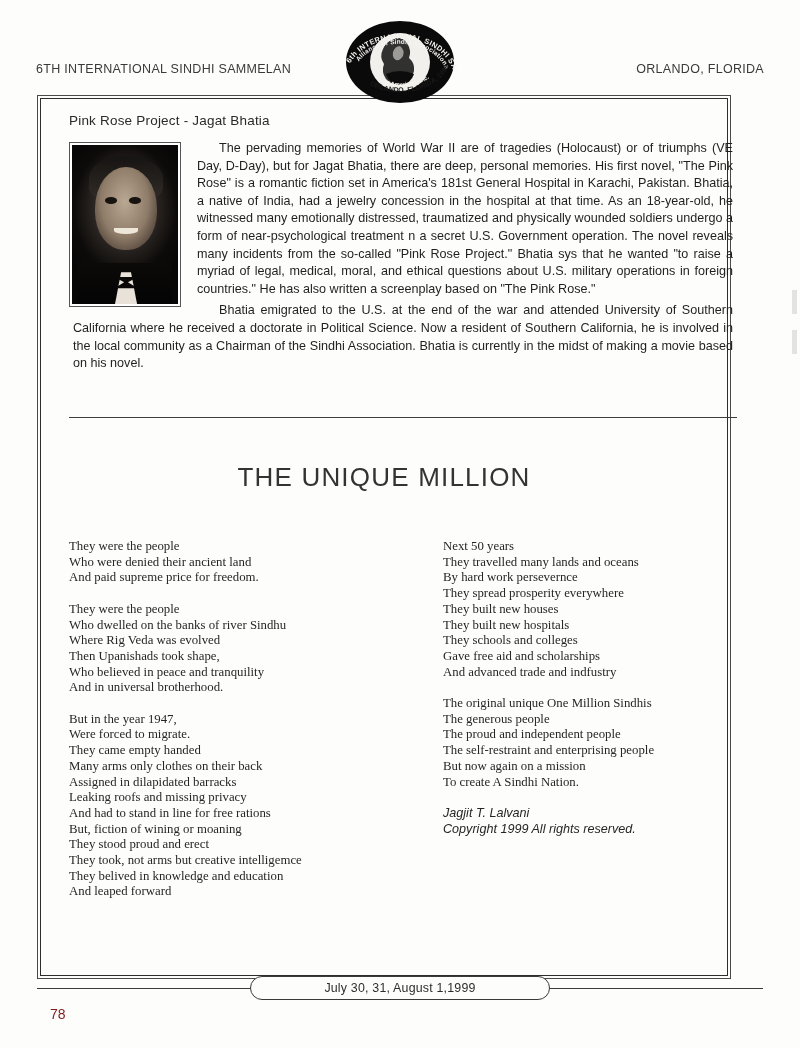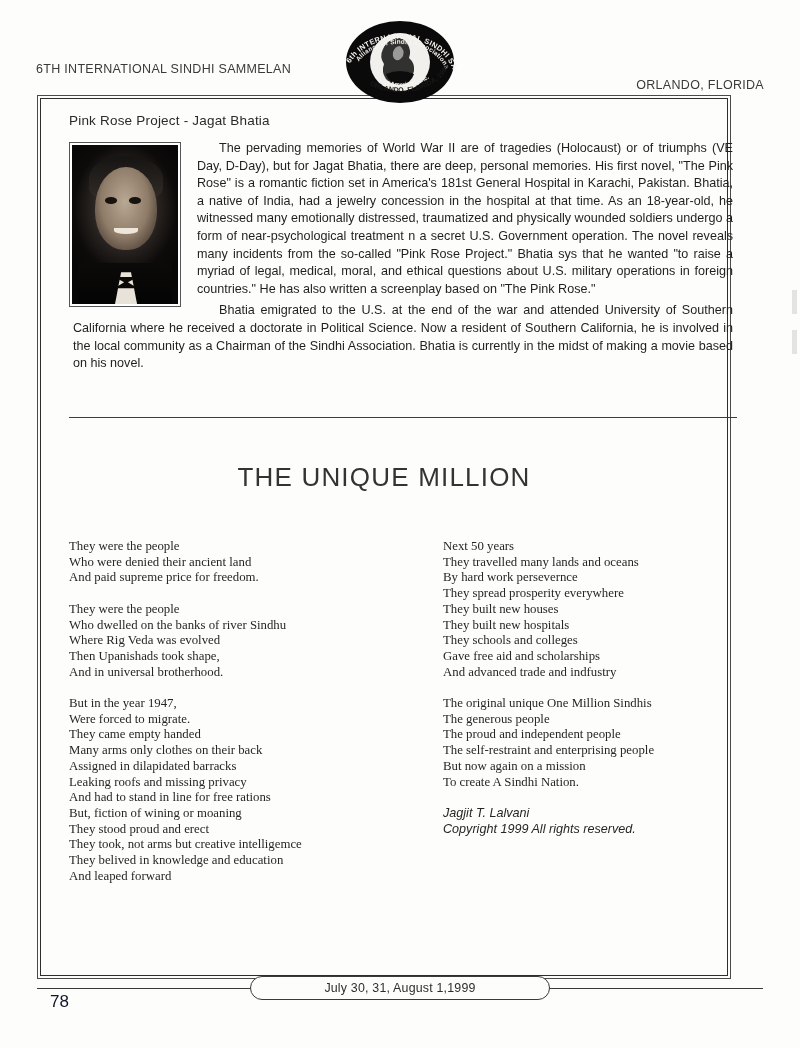--- a/index.html
+++ b/index.html
@@ -33,21 +33,20 @@
     letter-spacing: 0.3px;
     color: #3a3a3a;
     white-space: nowrap;
   }
   .masthead-right {
     position: absolute; right: 36px; top: 0;
     font-size: 12.5px;
     letter-spacing: 0.3px;
     color: #3a3a3a;
     white-space: nowrap;
-    margin-top: 16px;
   }
 
   
   .seal {
     position: absolute;
     left: 50%; top: 12px;
     transform: translateX(-50%);
     width: 132px; height: 100px;
     z-index: 5;
   }
@@ -224,23 +223,23 @@
     border: 1.3px solid #3a3a3a;
     border-radius: 14px;
     background: #fdfdfc;
     text-align: center;
     font-size: 12.4px;
     color: #2e2e2e;
     letter-spacing: 0.2px;
   }
   .page-number {
     position: absolute;
-    left: 50px; bottom: 36px;
-    font-size: 17px;
-    color: #0f172a;
+    left: 50px; bottom: 26px;
+    font-size: 14px;
+    color: #7f1d1d;
   }
 
   
   .scan-mark {
     position: absolute;
     right: 3px;
     width: 5px; height: 24px;
     background: #e3e3e3;
   }
   .scan-mark.a { top: 290px; }
@@ -323,20 +322,21 @@
           <div class="stanza">
               <div class="ln">They were the people</div>
               <div class="ln">Who were denied their ancient land</div>
               <div class="ln">And paid supreme price for freedom.</div>
             </div>
           <div class="stanza">
               <div class="ln">They were the people</div>
               <div class="ln">Who dwelled on the banks of river Sindhu</div>
               <div class="ln">Where Rig Veda was evolved</div>
               <div class="ln">Then Upanishads took shape,</div>
+              <div class="ln">Who believed in peace and tranquility</div>
               <div class="ln">And in universal brotherhood.</div>
             </div>
           <div class="stanza">
               <div class="ln">But in the year 1947,</div>
               <div class="ln">Were forced to migrate.</div>
               <div class="ln">They came empty handed</div>
               <div class="ln">Many arms only clothes on their back</div>
               <div class="ln">Assigned in dilapidated barracks</div>
               <div class="ln">Leaking roofs and missing privacy</div>
               <div class="ln">And had to stand in line for free rations</div>

